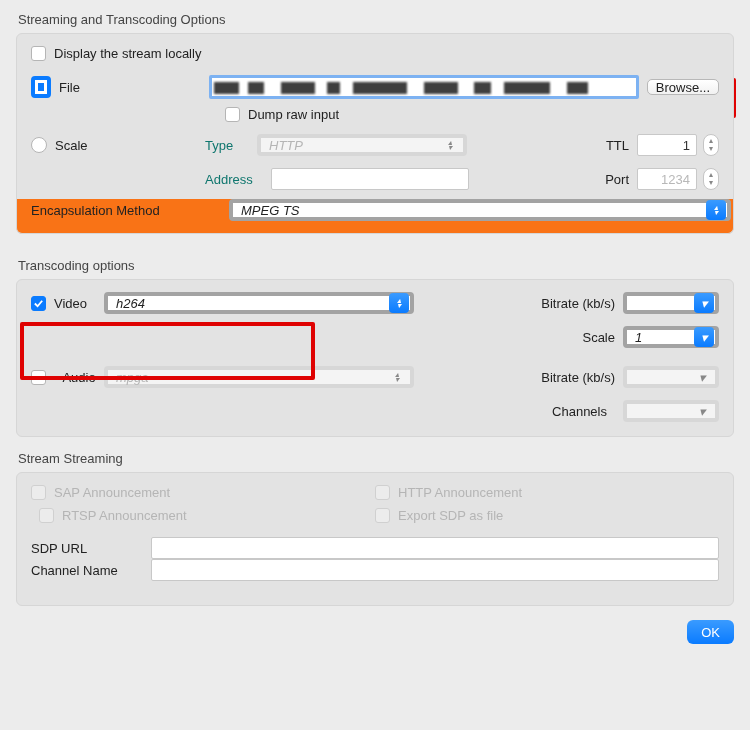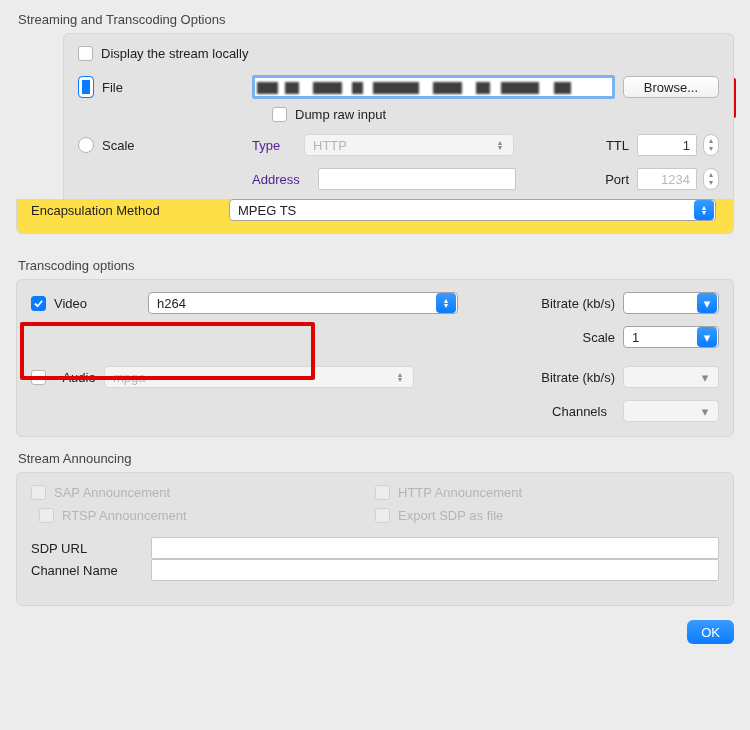--- a/index.html
+++ b/index.html
@@ -75,22 +75,22 @@
     background:#fff;
     padding: 0 6px;
     font-size: 13px;
     color:#333;
   }
   .txt::placeholder { color:#B8B8B8; }
   .txt.right { text-align:right; }
 
   
   .btn {
-    height: 22px;
-    padding: 0 20px;
+    height: 16px;
+    padding: 0 8px;
     border: 1px solid #B8B8B8;
     border-radius: 5px;
     background: linear-gradient(#ffffff,#f1f1f1);
     font-size: 13px;
     color:#222;
     display:inline-flex; align-items:center;
   }
   .btn-primary {
     height: 24px;
     padding: 0 14px;
@@ -99,25 +99,26 @@
     background: linear-gradient(#3A9BFF,#0A7BFF);
     color:#fff;
     font-weight:500;
     display:inline-flex; align-items:center;
   }
 
   
   .sel {
     display:flex; align-items:center; justify-content:space-between;
     height:22px;
-    border:1px solid #a3a3a3;
+    border:4px solid #a3a3a3;
     border-radius:4px;
     background:#fff;
     padding: 0 4px 0 8px;
     color:#222;
+    font-style:italic;
   }
   .sel.dis { color:#B5B5B5; background:#F4F4F4; border-color:#D7D7D7;}
   .sel .arrow-gray {
     width:18px; display:flex; flex-direction:column; align-items:center; justify-content:center;
     color:#888;
   }
   .sel .arrow-blue {
     width:20px; height:20px; border-radius:4px;
     background: linear-gradient(#3A9BFF,#0A7BFF);
     display:flex; flex-direction:column; align-items:center; justify-content:center;
@@ -169,33 +170,33 @@
     position:absolute;
     border: 4px solid #DF0202;
     border-radius:2px;
     pointer-events:none;
   }
   #red1 { top: 78px; right: 14px; width:120px; height:40px; }
   #red2 { top: 322px; left: 20px; width:295px; height:58px; }
 
   .field-label { color:#222; }
   .field-label.right { text-align:right; }
-  .field-label.dis { color:#4c1d95; }
+  .field-label.dis { color:#0f766e; }
 
 </style>
 </head>
 <body>
 
 <div class="page" style="position:relative;">
 
   <div id="red1" class="red-box"></div>
   <div id="red2" class="red-box"></div>
 
   <div class="group-label">Streaming and Transcoding Options</div>
-  <div class="panel" style="position:relative;margin-left:47px;">
+  <div class="panel" style="position:relative;">
 
     <div class="row" style="margin-bottom:14px;">
       <span class="chk">
         
       </span>
       <span class="lbl">Display the stream locally</span>
     </div>
 
     <div class="row" style="margin-bottom:8px;">
       <span class="radio sel"></span>
@@ -235,40 +236,40 @@
       <span class="field-label dis" style="width:66px;">Address</span>
       <input class="txt" style="width: 198px;">
       <div style="flex:1;"></div>
       <span class="field-label" style="margin-right:8px;">Port</span>
       <input class="txt right" style="width: 60px;" placeholder="1234">
       <div style="width:6px;"></div>
       <span class="stepper">▴<br>▾</span>
     </div>
   </div>
 
-  <div class="row" style="margin:-10px 0 14px 0; padding: 0 17px 12px 14px; background:#fde047; border:1px solid #D6D6D6; border-top:none; border-radius:0 0 6px 6px; position:relative; top:-16px;">
+  <div class="row" style="margin:-10px 0 14px 0; padding: 0 2px 12px 14px; background:#f97316; border:1px solid #D6D6D6; border-top:none; border-radius:0 0 6px 6px; position:relative; top:-16px;">
     <span class="field-label" style="width:198px;">Encapsulation Method</span>
     <div class="sel" style="flex:1;">
       <span>MPEG TS</span>
       <span class="arrow-blue stck">▴<br>▾</span>
     </div>
   </div>
 
   <div class="group-label" style="margin-top:-6px;">Transcoding options</div>
   <div class="panel">
 
     <div class="row" style="margin-bottom:12px;">
       <span class="chk checked">
         <svg viewBox="0 0 12 12">
             <path d="M2 6 L5 9 L10 3" stroke="#fff" stroke-width="2" fill="none"></path>
           </svg>
       </span>
       <span class="lbl" style="width:50px;">Video</span>
 
-      <div class="sel" style="width:310px;margin-left:44px;">
+      <div class="sel" style="width:310px;">
         <span>h264</span>
         <span class="arrow-blue stck">▴<br>▾</span>
       </div>
 
       <div style="flex:1;"></div>
       <span class="field-label right" style="margin-right:8px;">Bitrate (kb/s)</span>
       <div class="sel" style="width:96px;">
         <span></span>
         <span class="arrow-blue single-down">▾</span>
       </div>
@@ -305,21 +306,21 @@
     <div class="row">
       <div style="flex:1;"></div>
       <span class="field-label right" style="margin-right:16px;">Channels</span>
       <div class="sel dis" style="width:96px;">
         <span></span>
         <span class="arrow-gray single-down">▾</span>
       </div>
     </div>
   </div>
 
-  <div class="group-label">Stream Announcing</div>
+  <div class="group-label">Stream Streaming</div>
   <div class="panel">
 
     <div style="display:flex; margin-bottom:8px;">
       <div class="row" style="width:50%;">
         <span class="chk dis"></span>
         <span class="lbl dis">SAP Announcement</span>
       </div>
       <div class="row" style="width:50%;">
         <span class="chk dis"></span>
         <span class="lbl dis">HTTP Announcement</span>

